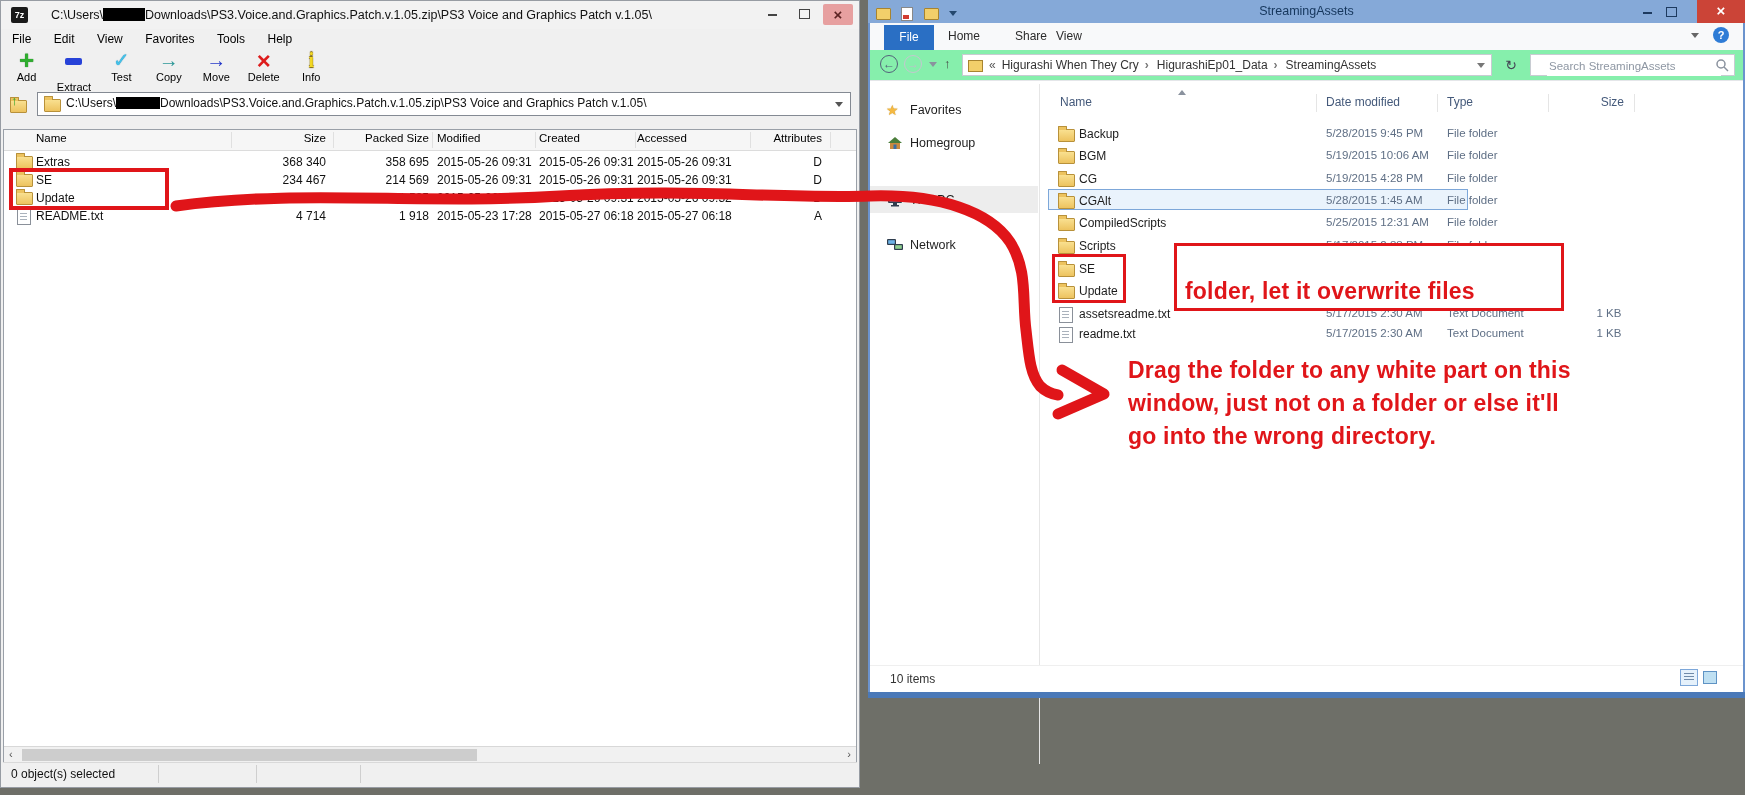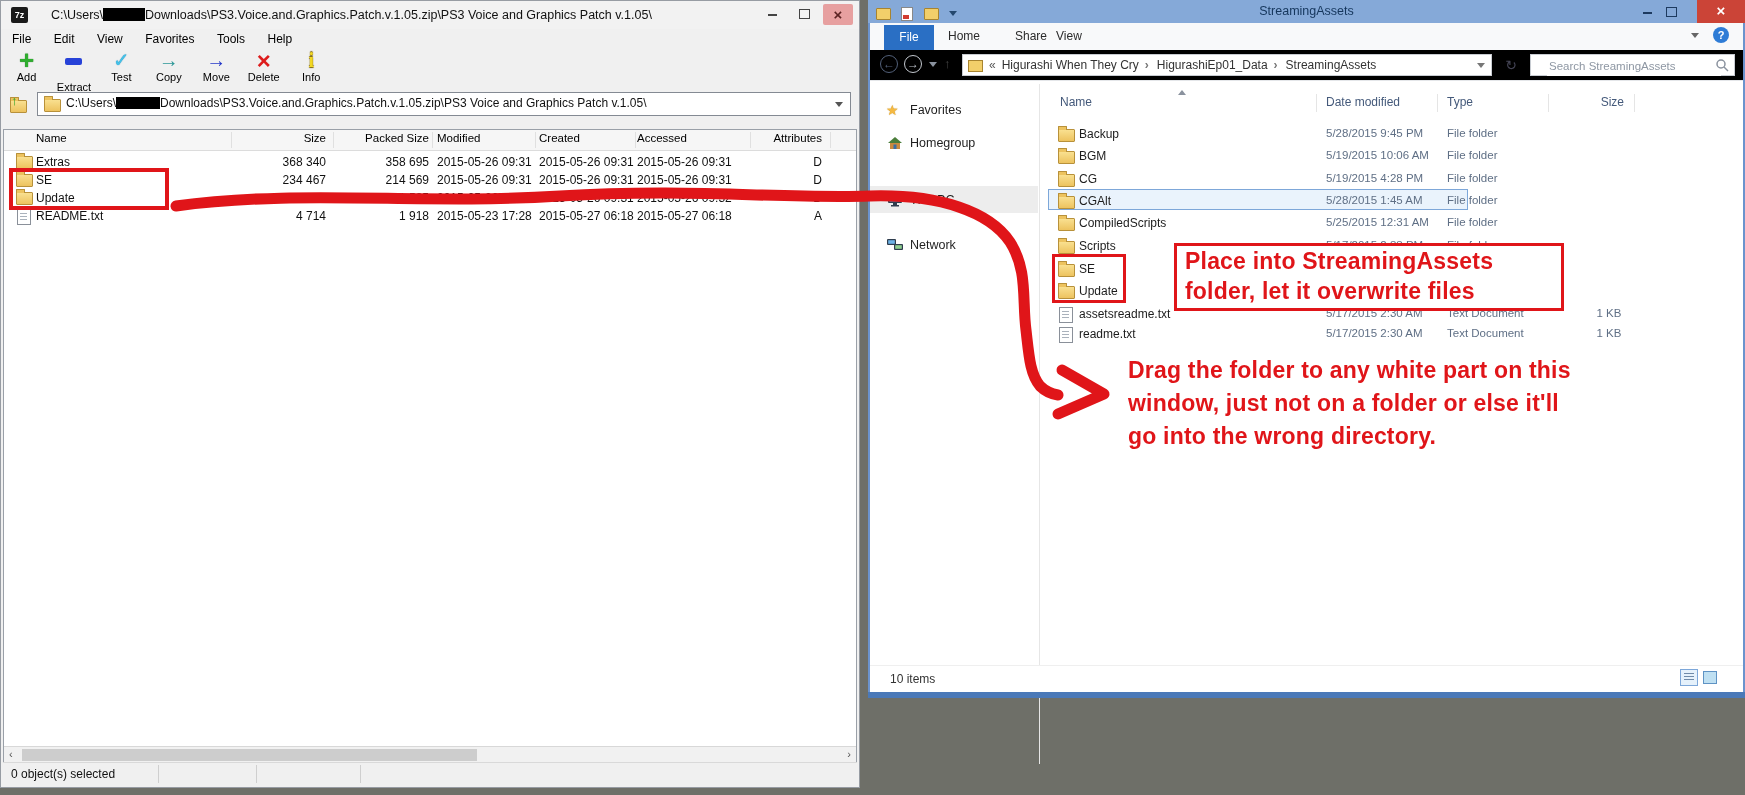--- a/index.html
+++ b/index.html
@@ -72,21 +72,21 @@
   .rw-min{position:absolute;left:768px;top:3px;width:22px;text-align:center;}
   .rw-max{position:absolute;left:792px;top:3px;width:22px;text-align:center;}
   .rw-close{position:absolute;right:0;top:0;width:48px;height:23px;background:#cb4437;color:#fff;text-align:center;line-height:21px;}
   .rw-min .g-minbar,.rw-max .g-maxbox{border-color:#1d3a5f;background:#1d3a5f;}
   .rw-max .g-maxbox{background:transparent;}
   .rw-tabrow{position:absolute;left:0;top:23px;width:100%;height:27px;background:#f8f9fa;border-bottom:1px solid #e7e9ec;}
   .file-tab{position:absolute;left:14px;top:2px;width:50px;height:25px;background:#2a6fc4;color:#fff;font-size:12px;text-align:center;line-height:25px;}
   .rtab{position:absolute;top:6px;font-size:12px;color:#2b2b2b;}
   .rw-chev{position:absolute;right:44px;top:10px;width:0;height:0;border-left:4px solid transparent;border-right:4px solid transparent;border-top:5px solid #666;}
   .help-circle{position:absolute;right:14px;top:4px;width:16px;height:16px;border-radius:50%;background:#2e7cd6;color:#fff;font-size:11px;font-weight:bold;text-align:center;line-height:16px;}
-  .rw-addressrow{position:absolute;left:0;top:50px;width:100%;height:30px;background:#000000;border-bottom:1px solid #e4e6e9;}
+  .rw-addressrow{position:absolute;left:0;top:50px;width:100%;height:30px;background:#86efac;border-bottom:1px solid #e4e6e9;}
   .nav-circle{position:absolute;top:5px;width:18px;height:18px;border-radius:50%;border:1.5px solid #53617a;color:#53617a;text-align:center;line-height:17px;font-size:12px;font-weight:bold;box-sizing:border-box;}
   .nav-back{left:10px;} .nav-back::before{content:"←";}
   .nav-fwd{left:34px;border-color:#c3c8cf;color:#bcc2ca;} .nav-fwd::before{content:"→";}
   .nav-tri{position:absolute;left:59px;top:12px;border-top-color:#8a929e;}
   .nav-up{position:absolute;left:74px;top:6px;color:#444;font-weight:bold;font-size:13px;} .nav-up::before{content:"↑";}
   .addr-box{position:absolute;left:92px;top:4px;width:530px;height:22px;background:#fff;border:1px solid #c8ccd2;box-sizing:border-box;}
   .addr-box .mini-folder{position:absolute;left:5px;top:5px;display:inline-block;width:13px;height:10px;background:#f2cf6a;border:1px solid #a8842f;}
   .addr-text{position:absolute;left:26px;top:3px;font-size:12px;color:#333;white-space:nowrap;}
   .crumb{margin-right:2px;}
   .crumb::after{content:"›";color:#777;margin:0 6px;font-weight:bold;}
@@ -421,21 +421,20 @@
     <div class="rw-bottomband"></div>
   </div>
 
   <svg id="arrow-svg" width="1745" height="795" viewBox="0 0 1745 795">
     <path d="M 176 206 C 300 189, 420 205, 560 196 C 690 188, 780 199, 870 196 C 940 194, 990 212, 1010 242 C 1028 270, 1022 300, 1026 330 C 1029 356, 1030 374, 1040 386 C 1046 392, 1052 394, 1058 395" fill="none" stroke="#e01519" stroke-width="11" stroke-linecap="round"></path>
     <polyline points="1062,370 1104,394 1058,414" fill="none" stroke="#e01519" stroke-width="11" stroke-linecap="round" stroke-linejoin="round"></polyline>
   </svg>
   <div class="red-box-left anno"></div>
   <div class="red-box-se anno"></div>
   <div class="red-box-place anno">
-    <div class="l l1">Place into StreamingAssets</div>
     <div class="l l2">folder, let it overwrite files</div>
   </div>
   <div class="drag-text anno">
     <div>Drag the folder to any white part on this</div>
     <div>window, just not on a folder or else it'll</div>
     <div>go into the wrong directory.</div>
   </div>
 
 </div>
 

